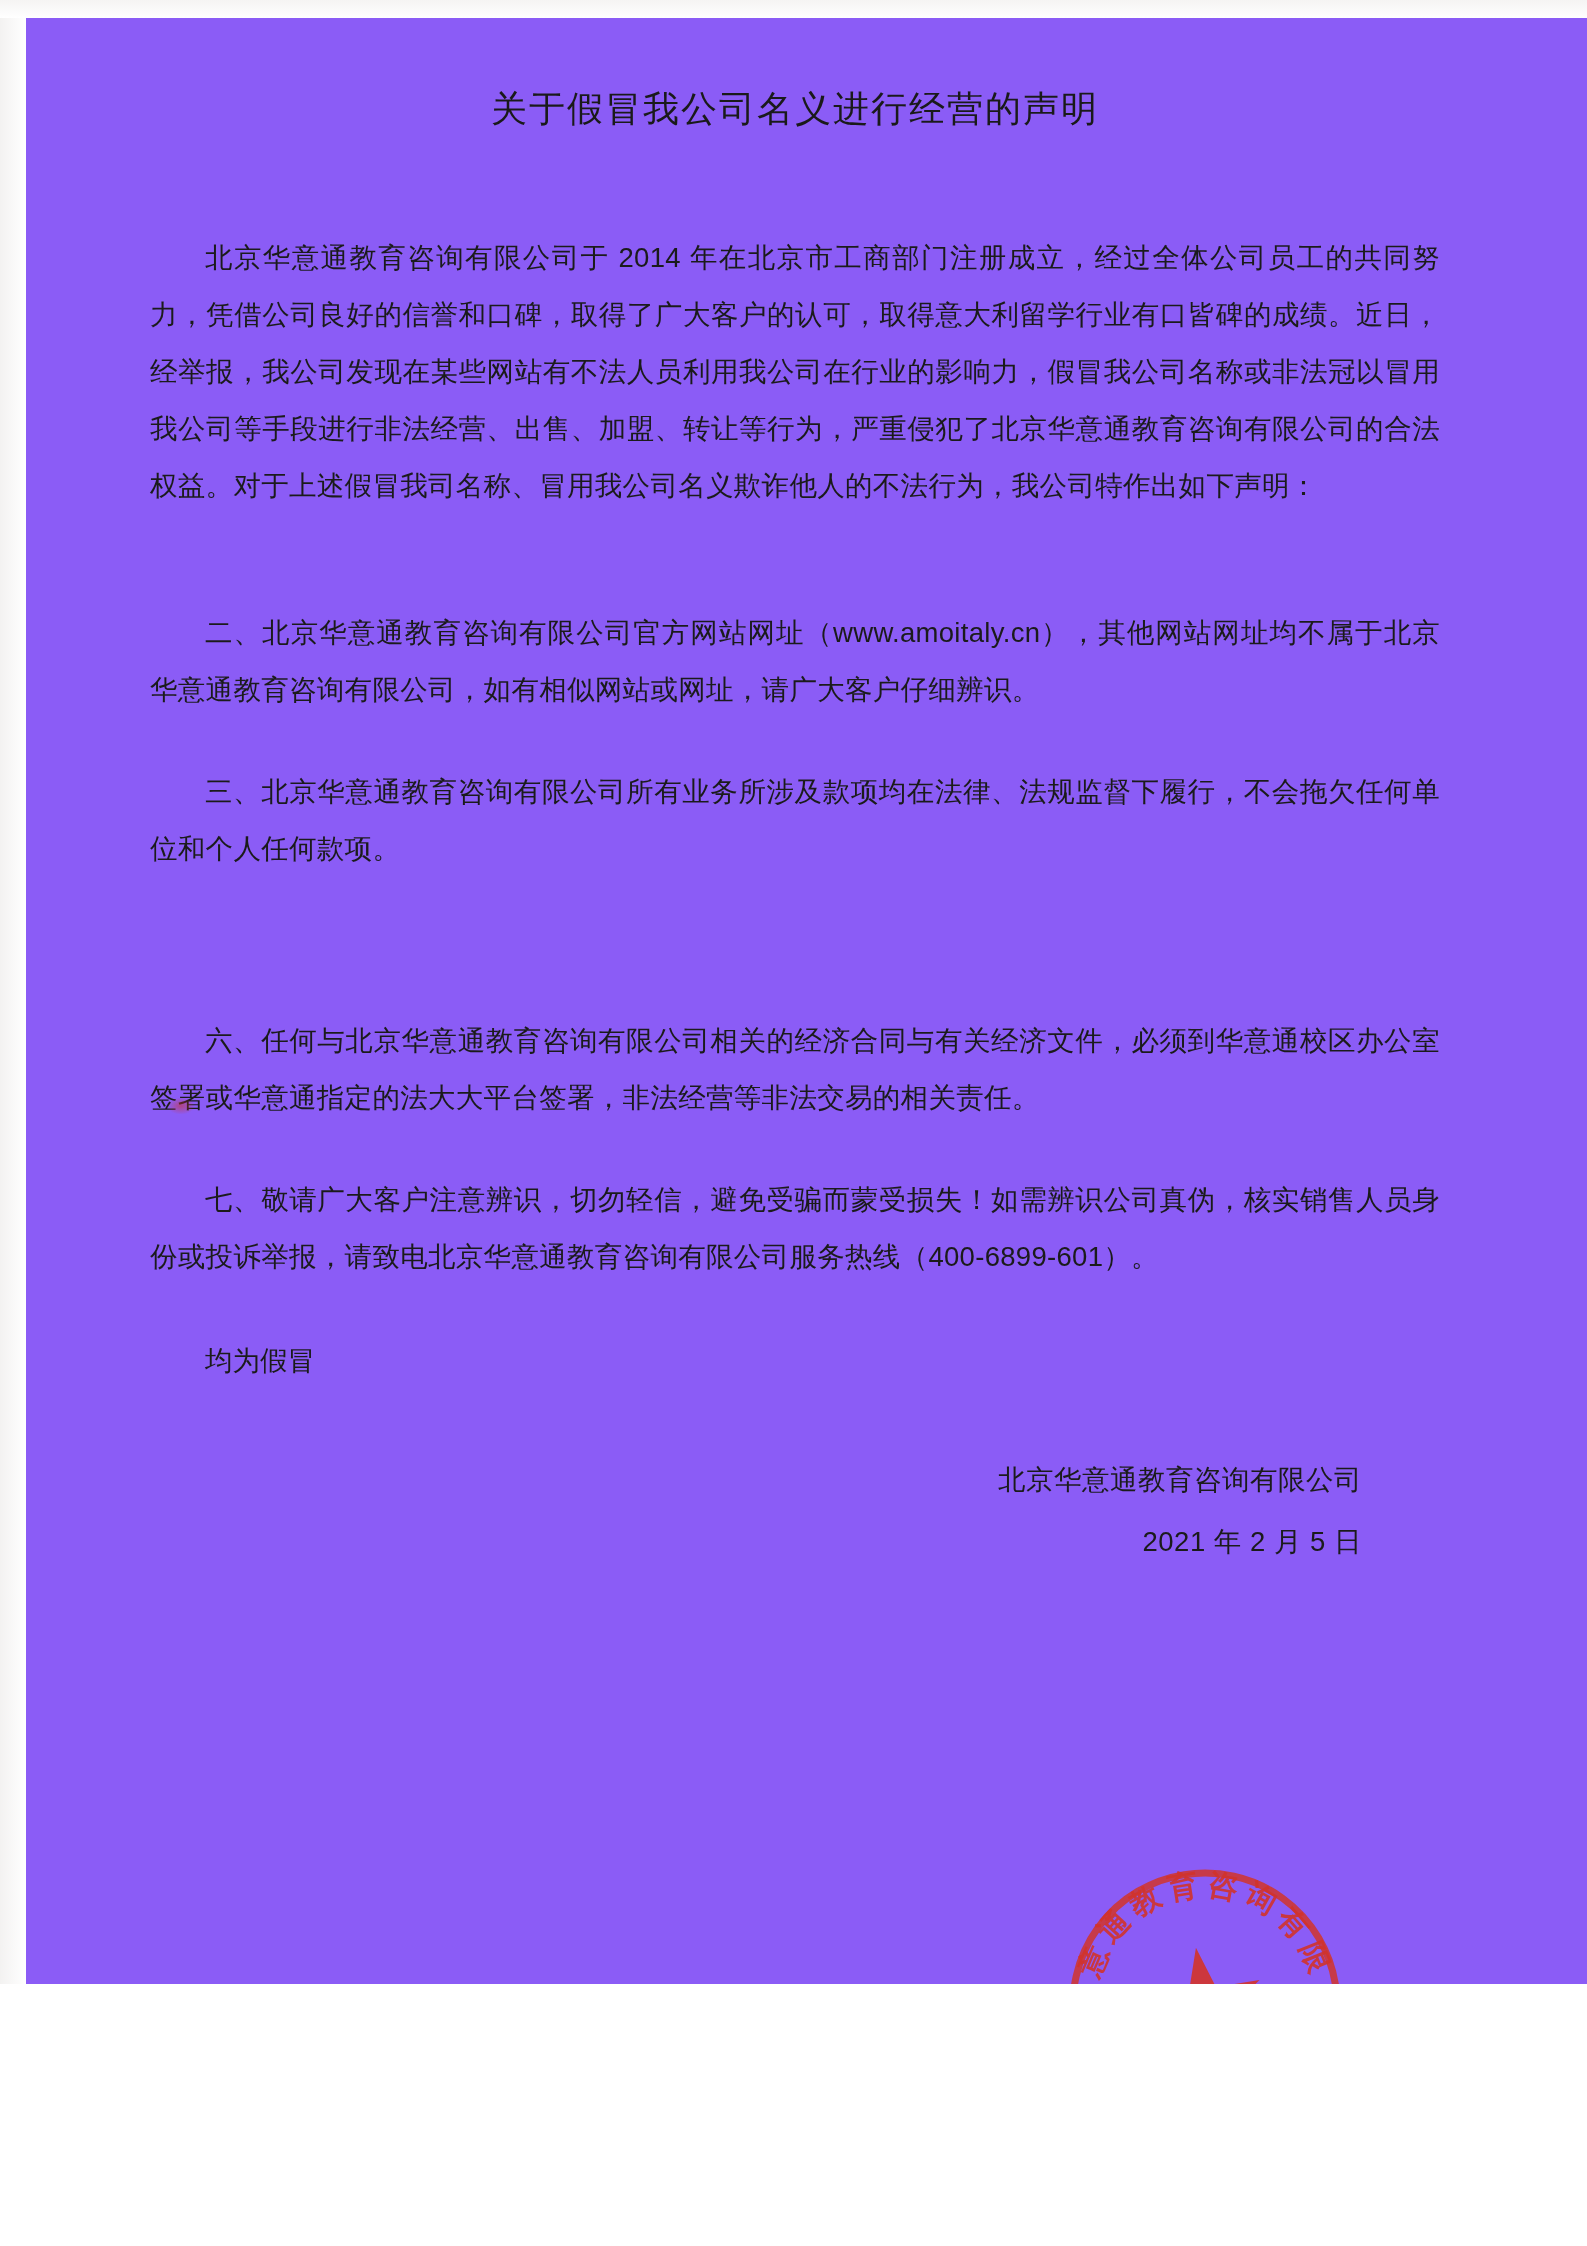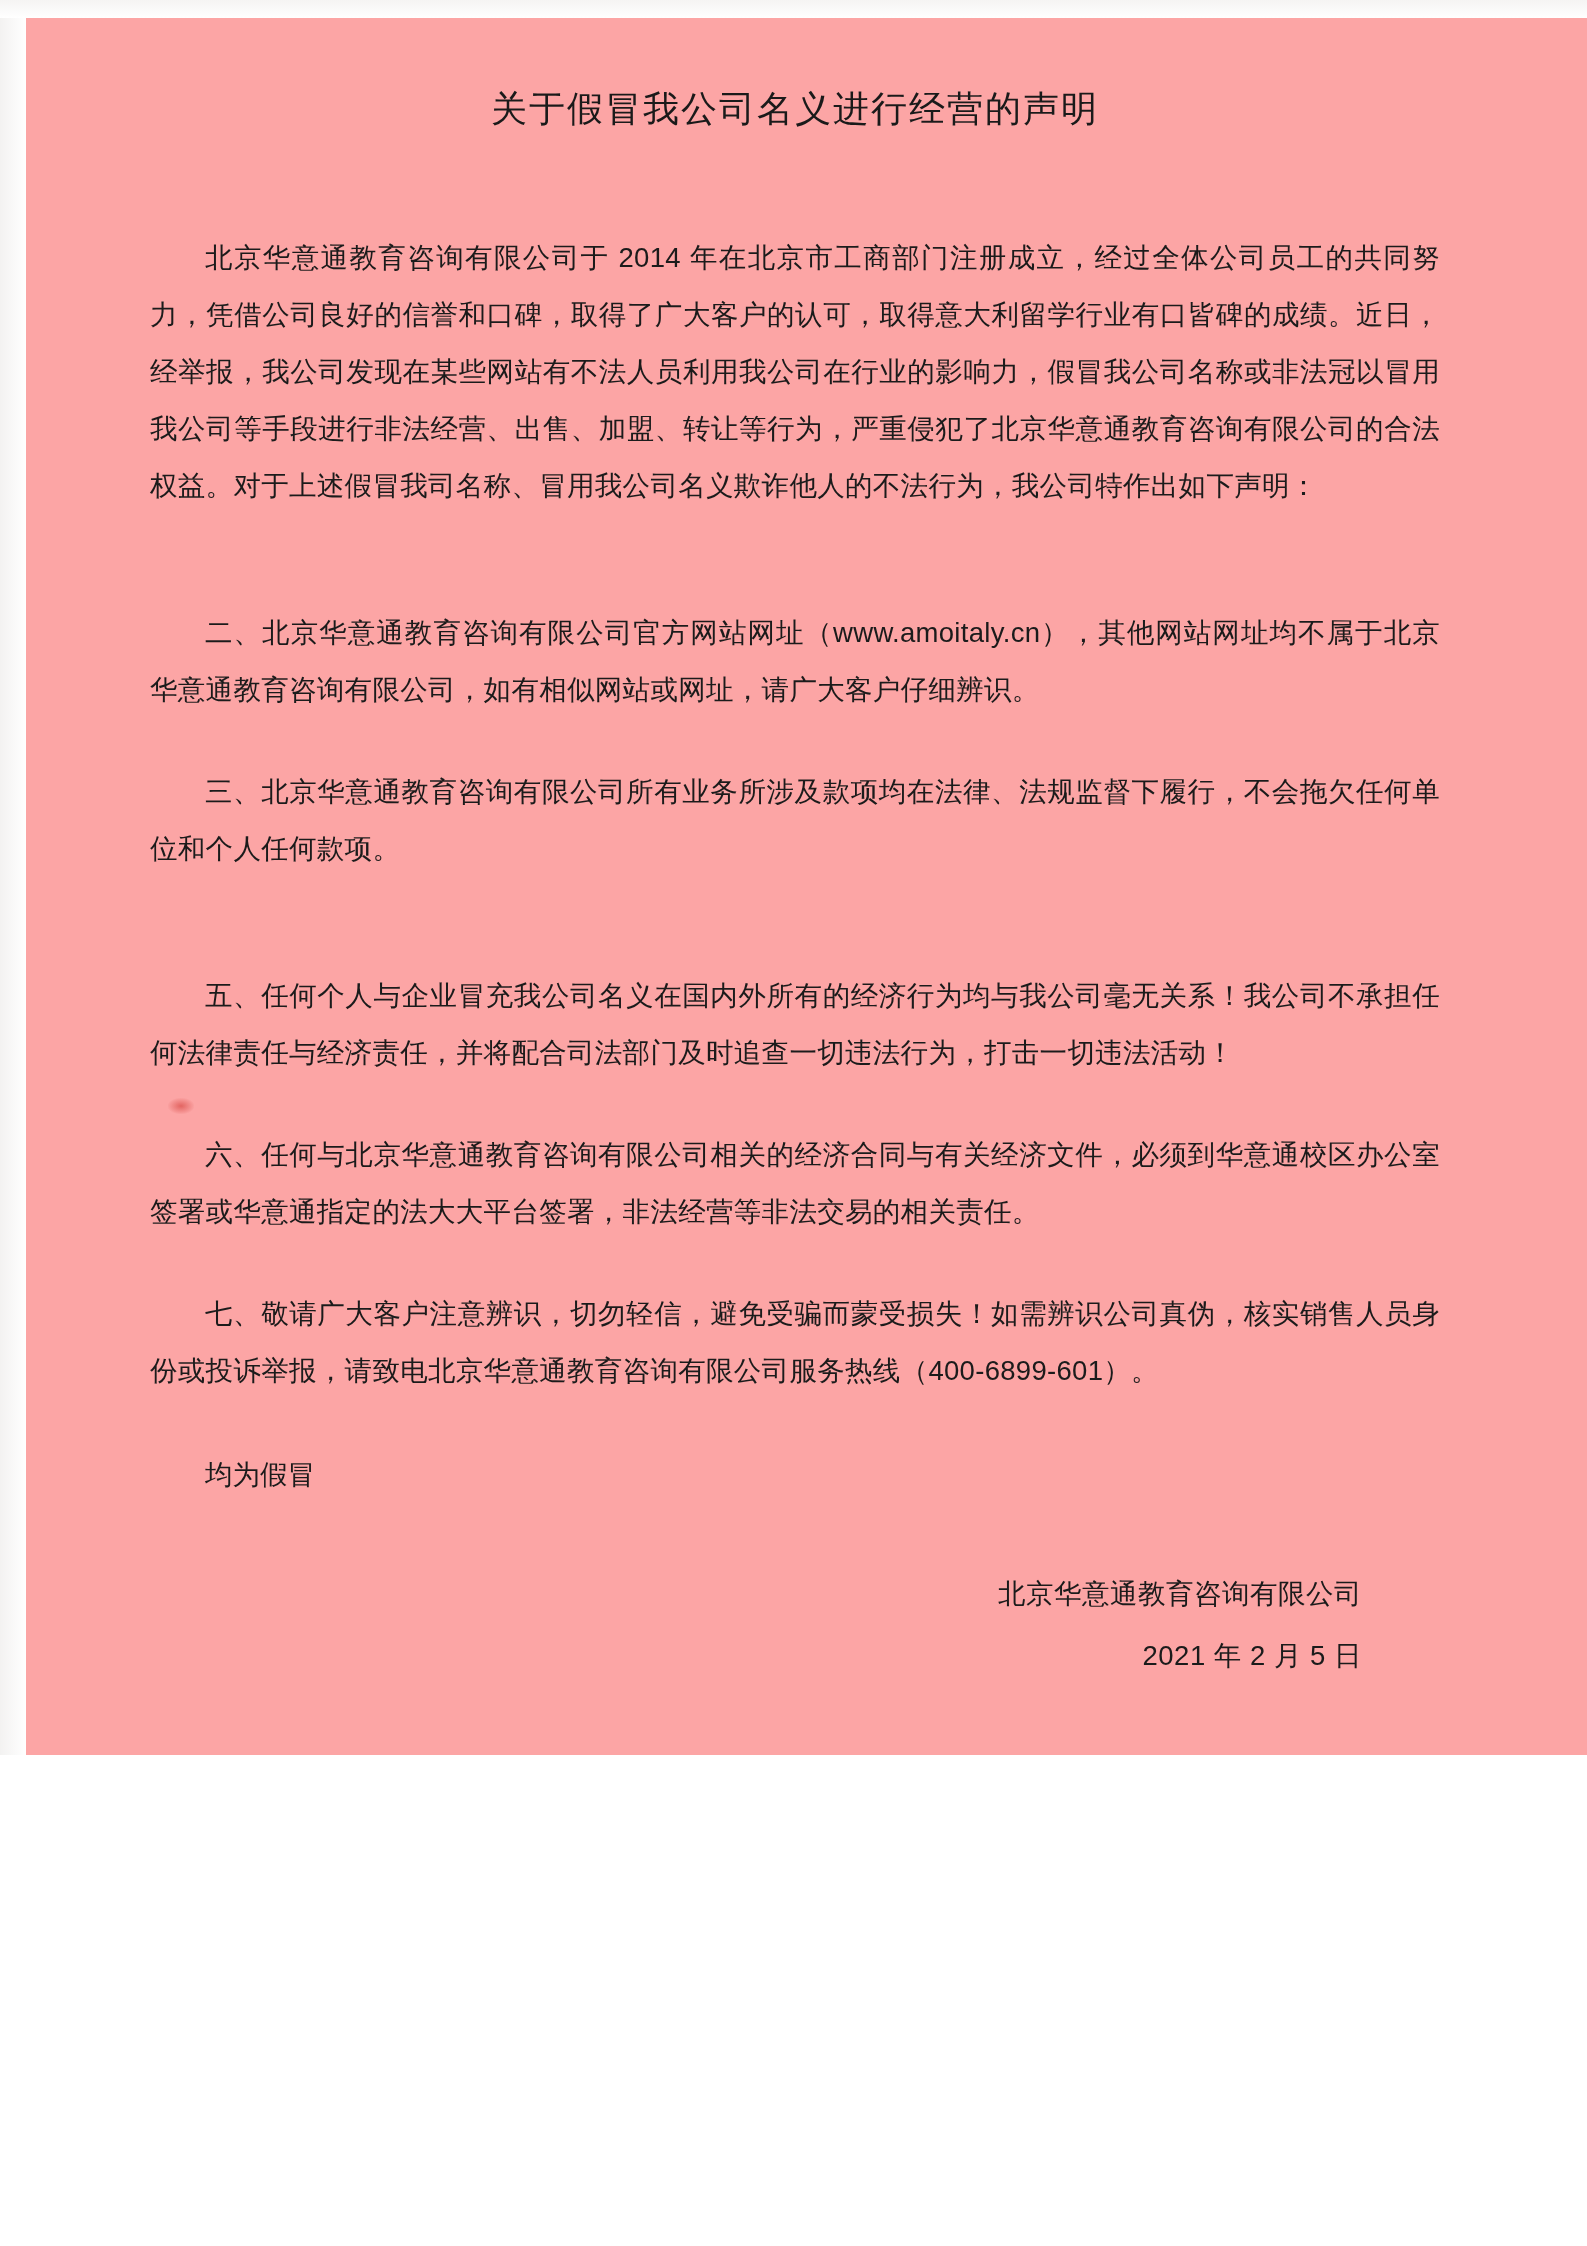--- a/index.html
+++ b/index.html
@@ -4,22 +4,22 @@
 <title>声明</title>
 <style>
   html, body {
     margin: 0;
     padding: 0;
     background: #ffffff;
   }
   .page {
     position: relative;
     width: 1587px;
-    height: 1755px;
-    background: #fca5a5;
+    height: 1984px;
+    background: #8b5cf6;
     overflow: hidden;
     box-sizing: border-box;
     font-family: "Liberation Serif", "DejaVu Serif", serif;
     color: #1b1b1b;
   }
   
   .scan-edge-left {
     position: absolute;
     left: 0; top: 0;
     width: 26px; height: 100%;
@@ -131,21 +131,20 @@
 
     <div class="gap-md"></div>
     <p class="para">二、北京华意通教育咨询有限公司官方网站网址（www.amoitaly.cn），其他网站网址均不属于北京华意通教育咨询有限公司，如有相似网站或网址，请广大客户仔细辨识。</p>
 
     <div class="gap-md"></div>
     <p class="para">三、北京华意通教育咨询有限公司所有业务所涉及款项均在法律、法规监督下履行，不会拖欠任何单位和个人任何款项。</p>
 
     <div class="gap-md"></div>
 
     <div class="gap-md"></div>
-    <p class="para">五、任何个人与企业冒充我公司名义在国内外所有的经济行为均与我公司毫无关系！我公司不承担任何法律责任与经济责任，并将配合司法部门及时追查一切违法行为，打击一切违法活动！</p>
 
     <div class="gap-md"></div>
     <p class="para">六、任何与北京华意通教育咨询有限公司相关的经济合同与有关经济文件，必须到华意通校区办公室签署或华意通指定的法大大平台签署，非法经营等非法交易的相关责任。</p>
 
     <div class="gap-md"></div>
     <p class="para">七、敬请广大客户注意辨识，切勿轻信，避免受骗而蒙受损失！如需辨识公司真伪，核实销售人员身份或投诉举报，请致电北京华意通教育咨询有限公司服务热线（400-6899-601）。</p>
 
     <div class="gap-lg"></div>
     <p class="closing">均为假冒</p>
 

